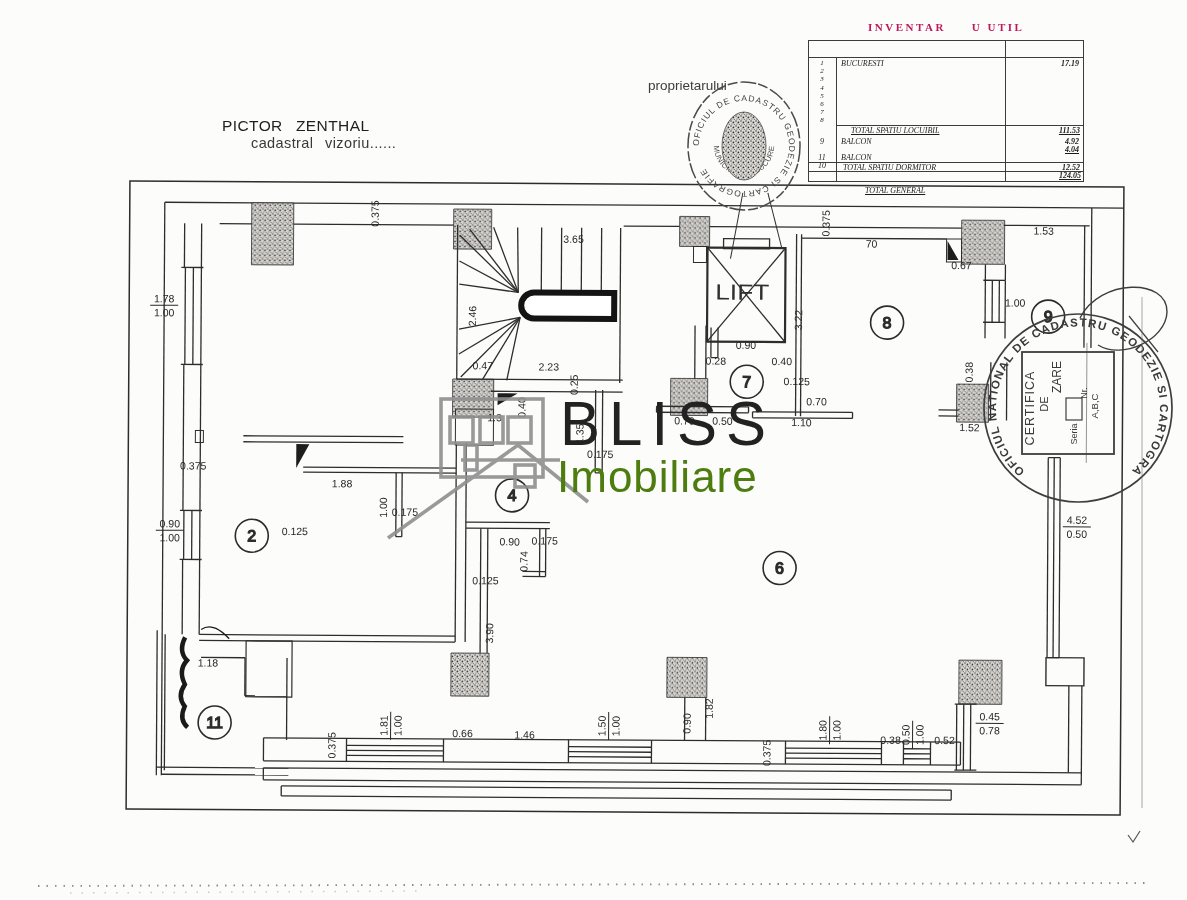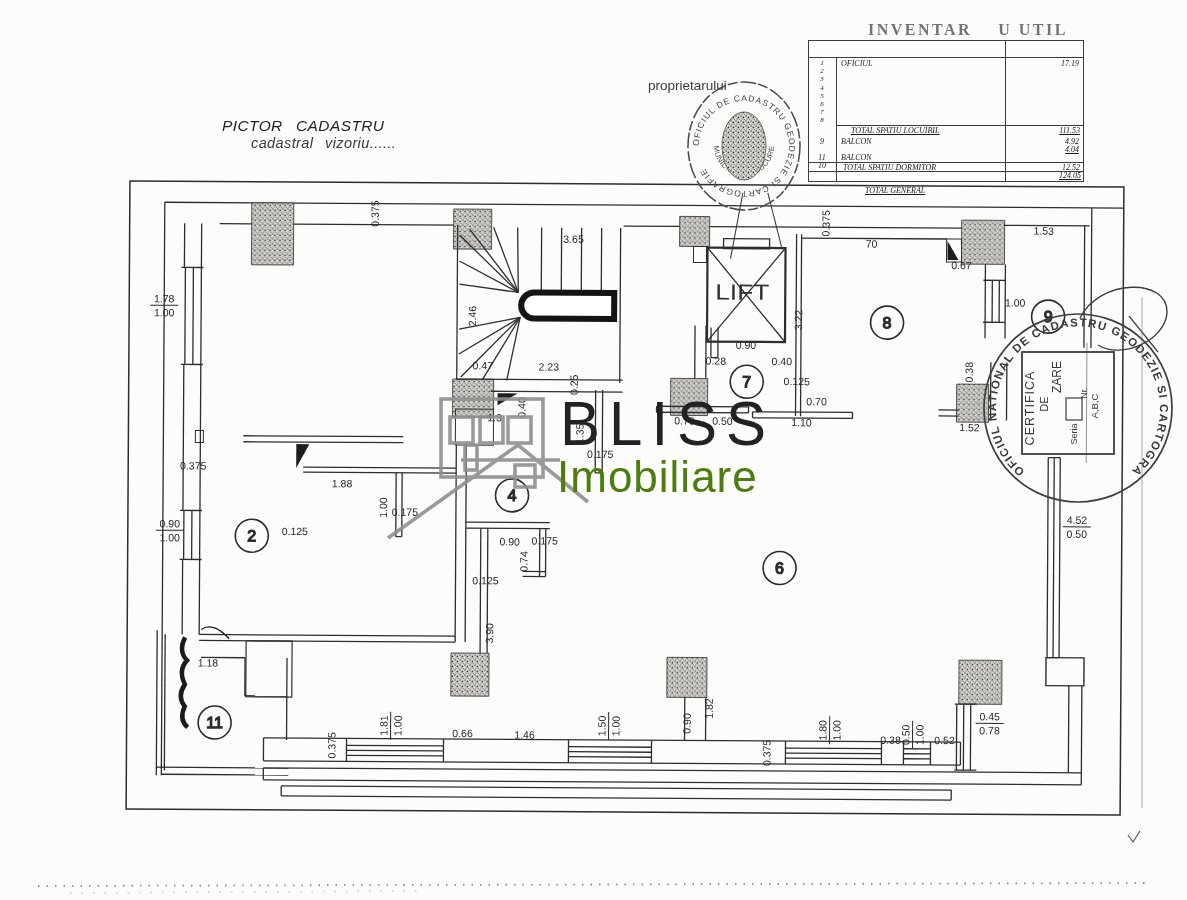--- a/index.html
+++ b/index.html
@@ -1,53 +1,53 @@
 <!DOCTYPE html>
 <html><head>
 <meta charset="utf-8">
 <style>
   html,body{margin:0;padding:0;background:#e9e9e9;}
   #page{position:relative;width:1187px;height:900px;background:#fcfcfa;overflow:hidden;
         font-family:"Liberation Sans",sans-serif;color:#222;}
   .abs{position:absolute;}
   
   #titleblock{left:222px;top:117px;font-size:15.5px;color:#1f1f1f;letter-spacing:.4px;}
-  .tb-row{display:flex;font-style:italic;}
+  .tb-row{display:flex;}
   .tb-row span:first-child{width:74px;}
   .tb-row.sub{font-size:14.5px;color:#3a3a3a;margin-left:29px;}
   
   #proprietar{left:648px;top:78px;font-size:13.5px;color:#3c3c3c;}
   
-  #inv-title{left:868px;top:21px;font-family:"Liberation Serif",serif;font-size:16px;
-             letter-spacing:2.5px;color:#737373;font-weight:bold;}
+  #inv-title{left:868px;top:21px;font-family:"Liberation Serif",serif;font-size:11px;
+             letter-spacing:2.5px;color:#be185d;font-weight:bold;}
   #inv-title span{margin-right:26px;}
   #inv-box{left:808px;top:40px;width:274px;height:140px;border:1.3px solid #3c3c3c;
            font-family:"Liberation Serif",serif;font-style:italic;font-size:8px;color:#1c1c1c;}
   #inv-box .abs{line-height:8px;}
   .hline{border-top:1px solid #3c3c3c;height:0;}
   .vline{border-left:1px solid #3c3c3c;width:0;}
   #inv-nums{left:0;top:18px;width:26px;text-align:center;font-size:7px;}
   #inv-nums div{height:8.2px;}
-  .rt{text-align:center;}
+  .rt{text-align:center;font-weight:bold;}
   .und{text-decoration:underline;}
   
   #logo-bliss{left:560px;top:388px;font-size:60px;color:#222;letter-spacing:9px;
               transform:scaleY(1.04);transform-origin:left top;}
   #logo-imob{left:557px;top:452px;font-size:44px;color:#4d7c0f;letter-spacing:1px;}
   svg text{font-family:"Liberation Sans",sans-serif;}
 </style>
 </head>
 <body>
 
 <div id="page">
 
   <div class="abs" id="titleblock">
     <div class="tb-row">
       <span>PICTOR</span>
-      <span>CADASTRU</span>
+      <span>ZENTHAL</span>
     </div>
     <div class="tb-row sub">
       <span>cadastral</span>
       <span>vizoriu......</span>
     </div>
   </div>
 
   <div class="abs" id="proprietar">proprietarului</div>
 
   <div class="abs" id="inv-title">
@@ -60,21 +60,21 @@
     <div class="abs" id="inv-nums">
         <div>1</div>
         <div>2</div>
         <div>3</div>
         <div>4</div>
         <div>5</div>
         <div>6</div>
         <div>7</div>
         <div>8</div>
       </div>
-    <div class="abs" style="left:32px;top:19px">OFICIUL</div>
+    <div class="abs" style="left:32px;top:19px">BUCURESTI</div>
     <div class="abs rt" style="right:4px;top:19px">17.19</div>
     <div class="abs hline" style="left:27px;top:84px;right:0"></div>
     <div class="abs und" style="left:42px;top:86px">TOTAL SPATIU LOCUIBIL</div>
     <div class="abs rt und" style="right:3px;top:86px">111.53</div>
     <div class="abs" style="left:0;top:97px;width:26px;text-align:center">9</div>
     <div class="abs" style="left:32px;top:97px">BALCON</div>
     <div class="abs rt" style="right:4px;top:97px">4.92</div>
     <div class="abs" style="left:0;top:121px;width:26px;text-align:center">10</div>
     <div class="abs" style="left:0;top:113px;width:26px;text-align:center">11</div>
     <div class="abs" style="left:32px;top:113px">BALCON</div>

